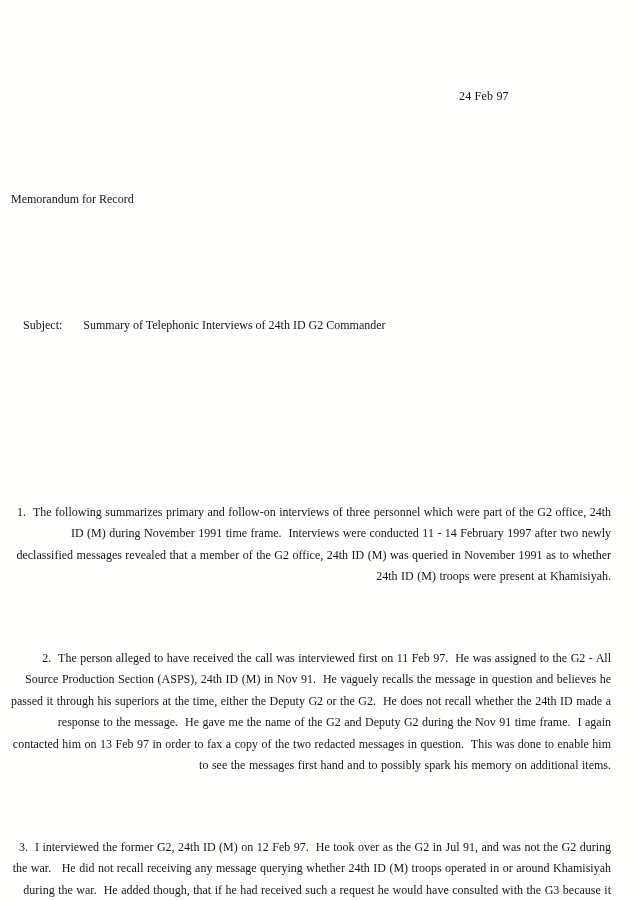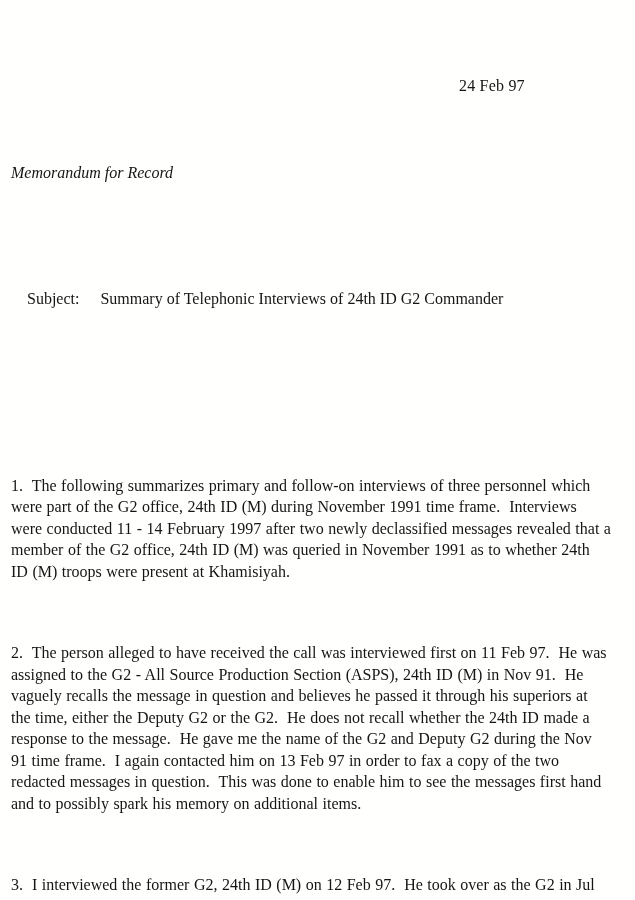--- a/index.html
+++ b/index.html
@@ -11,42 +11,41 @@
   }
   body {
     font-family: "Liberation Serif", serif;
     color: #151515;
   }
   .page {
     position: relative;
     width: 635px;
     height: 900px;
     background: #fffffe;
-    padding: 10px 24px 0 11px;
-    font-size: 16px;
+    padding: 21px 24px 0 11px;
+    font-size: 12px;
     line-height: 21.5px;
     white-space: pre-wrap;
   }
   .date-line {
     padding-left: 448px;
     letter-spacing: 0.2px;
   }
   .memo-title {
-    margin-top: 1px;
-    font-style: italic;
+    margin-top: 17px;
   }
   .subject-line {
     margin-top: 19px;
   }
   .subject-line .subject-label {
     margin-right: 21px;
   }
   .body-text p.para {
     margin-top: 17px;
-    text-align: left;
+    text-align: right;
     word-spacing: 0.5px;
   }
   .body-text p.para:first-child {
     margin-top: 36px;
   }
 </style>
 </head>
 <body>
 
 <div class="page">

